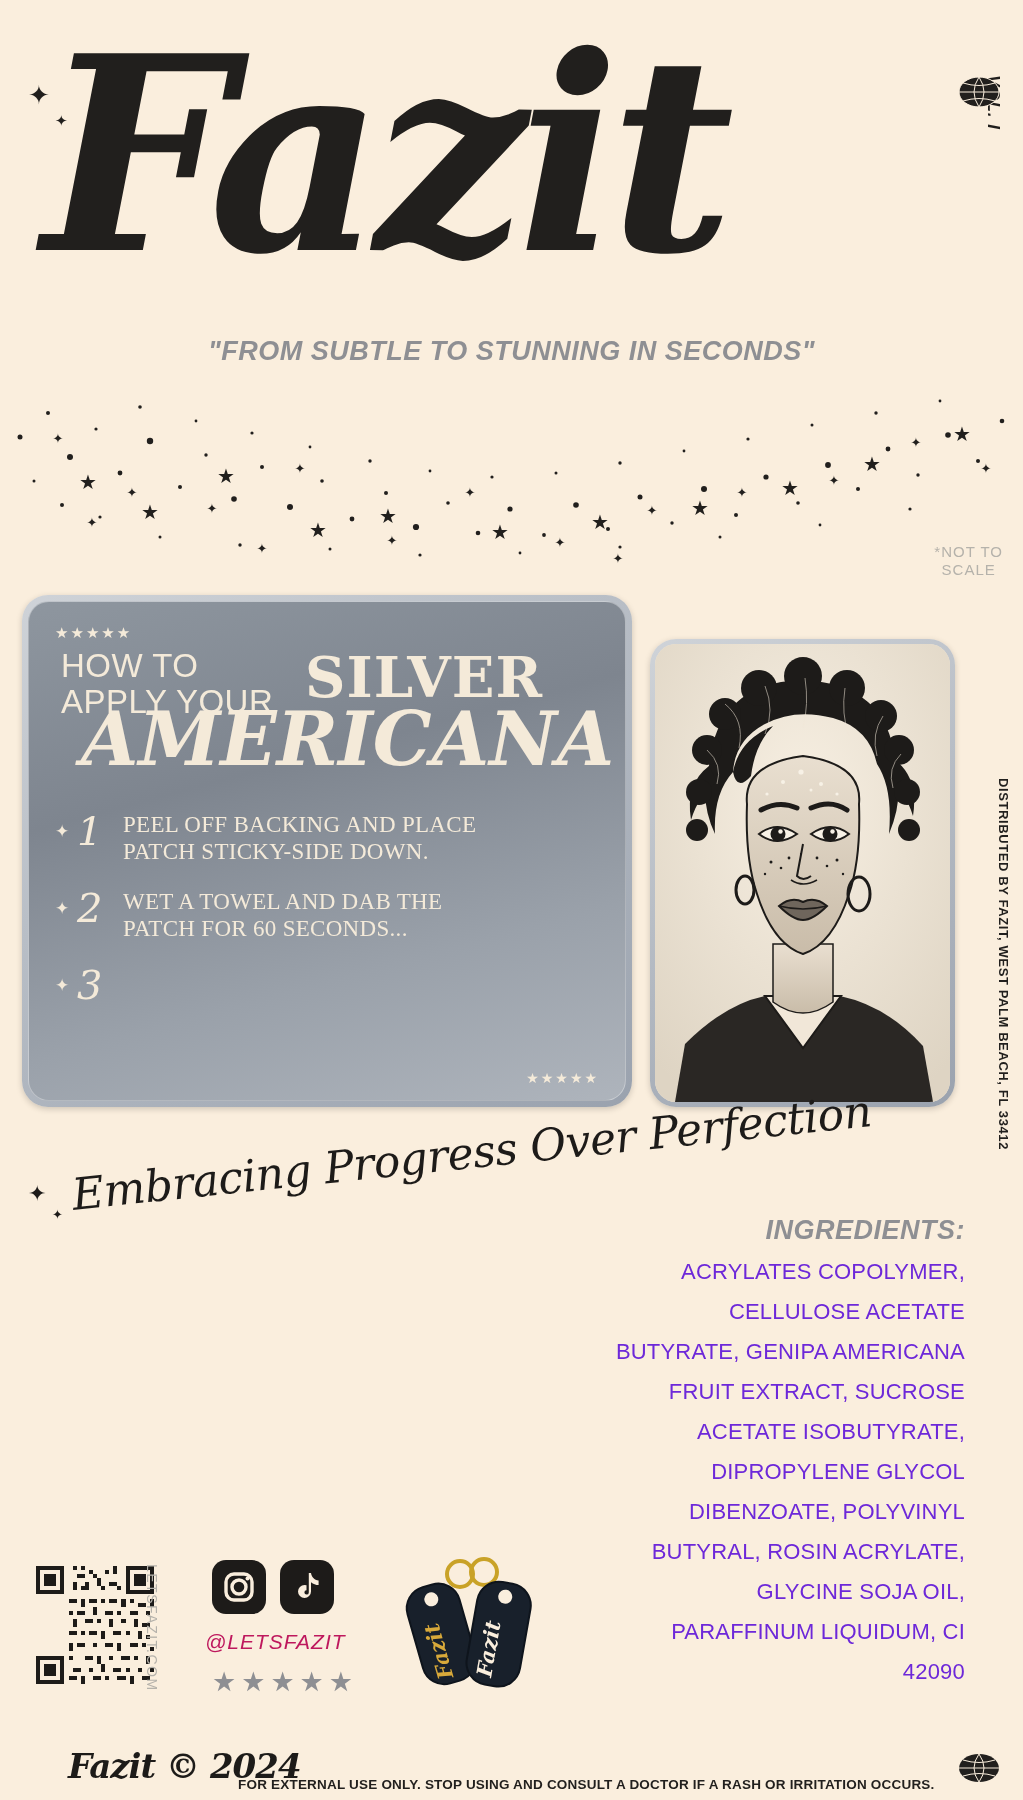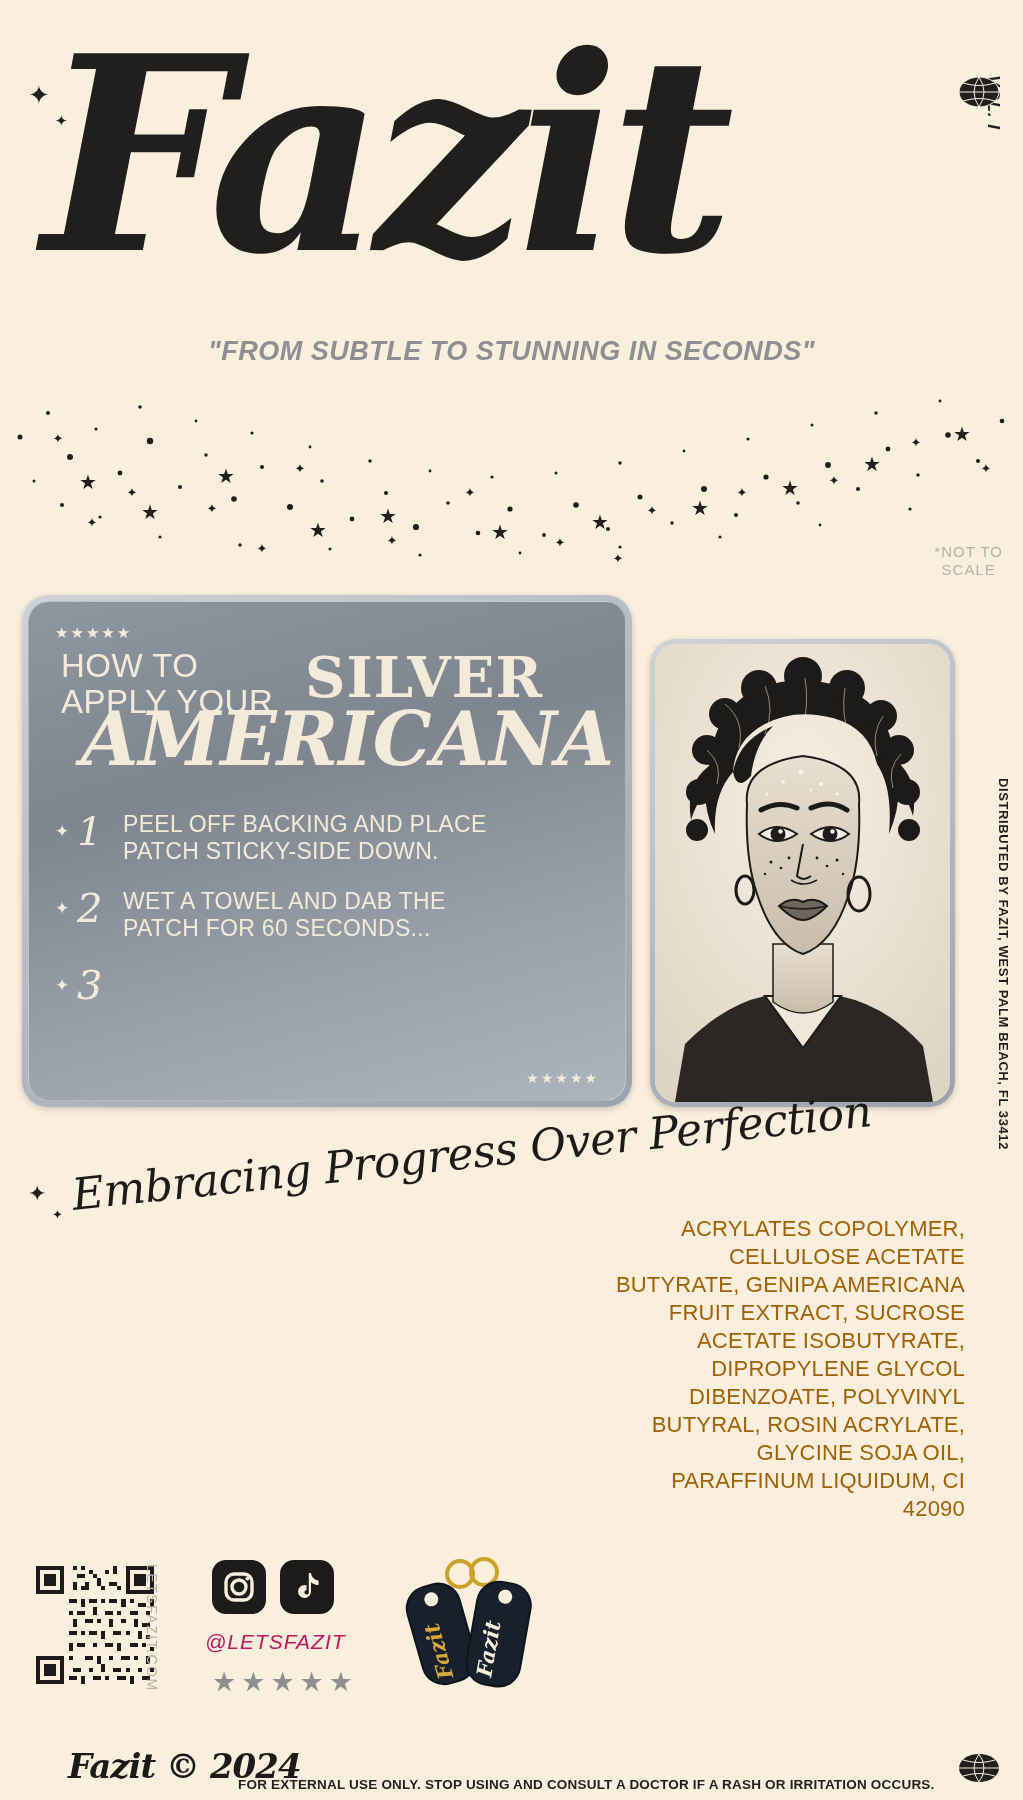--- a/index.html
+++ b/index.html
@@ -177,21 +177,21 @@
   }
   .step-num {
     width:46px;
     font-family:"DejaVu Serif", serif;
     font-style:italic;
     font-size:40px;
     line-height:40px;
     color:#f4ead9;
   }
   .step-text {
-    font-family:Liberation Sans, sans-serif;
+    font-family:Liberation Serif, serif;
     font-size:23px;
     line-height:27px;
     color:#f4ead9;
     letter-spacing:0.3px;
     max-width:390px;
   }
 
   
   .portrait-wrap {
     width:305px;
@@ -252,22 +252,22 @@
   .ing-title {
     font-size:27px;
     font-weight:bold;
     font-style:italic;
     color:#8e8f93;
     letter-spacing:0.5px;
     margin-bottom:6px;
   }
   .ing-body {
     font-size:22px;
-    line-height:28px;
-    color:#a16207;
+    line-height:40px;
+    color:#6d28d9;
     letter-spacing:0.2px;
     margin-left:7px;
   }
 
   .distributed {
     position:absolute;
     right:12px;
     top:1150px;
     font-size:13px;
     font-weight:bold;
@@ -605,20 +605,21 @@
   </div>
 </div>
 
 <div class="script-row">
   <span class="script-spark">✦</span>
   <span class="script-spark2">✦</span>
   <div class="script">Embracing Progress Over Perfection</div>
 </div>
 
 <div class="ingredients">
+  <div class="ing-title">INGREDIENTS:</div>
   <div class="ing-body">ACRYLATES COPOLYMER, CELLULOSE ACETATE BUTYRATE, GENIPA AMERICANA FRUIT EXTRACT, SUCROSE ACETATE ISOBUTYRATE, DIPROPYLENE GLYCOL DIBENZOATE, POLYVINYL BUTYRAL, ROSIN ACRYLATE, GLYCINE SOJA OIL, PARAFFINUM LIQUIDUM, CI 42090</div>
 </div>
 
 <div class="distributed">DISTRIBUTED BY FAZIT, WEST PALM BEACH, FL 33412</div>
 
 <div class="bottom">
 
   <svg class="qr" viewBox="0 0 29 29" shape-rendering="crispEdges">
     <rect width="29" height="29" fill="#faeedd"></rect>
     <g fill="#1d1b19">

